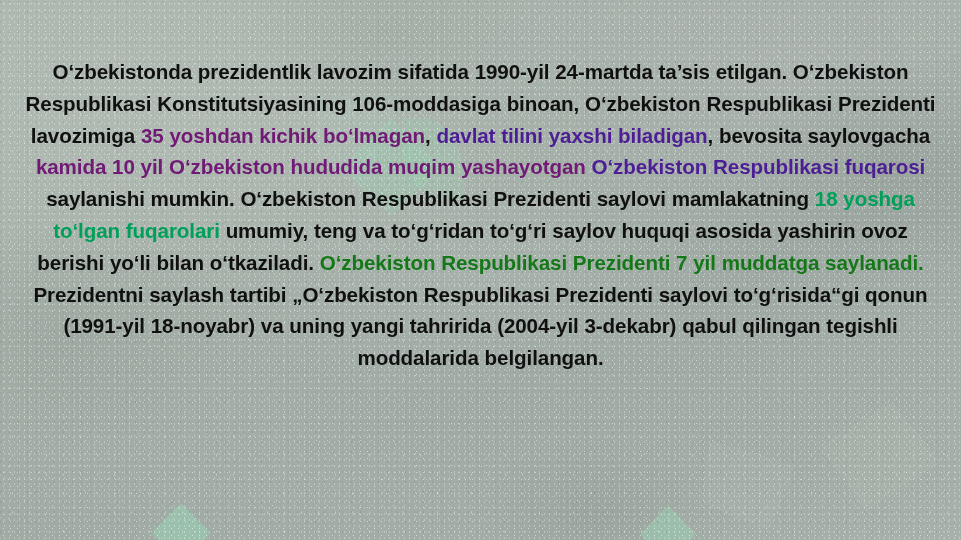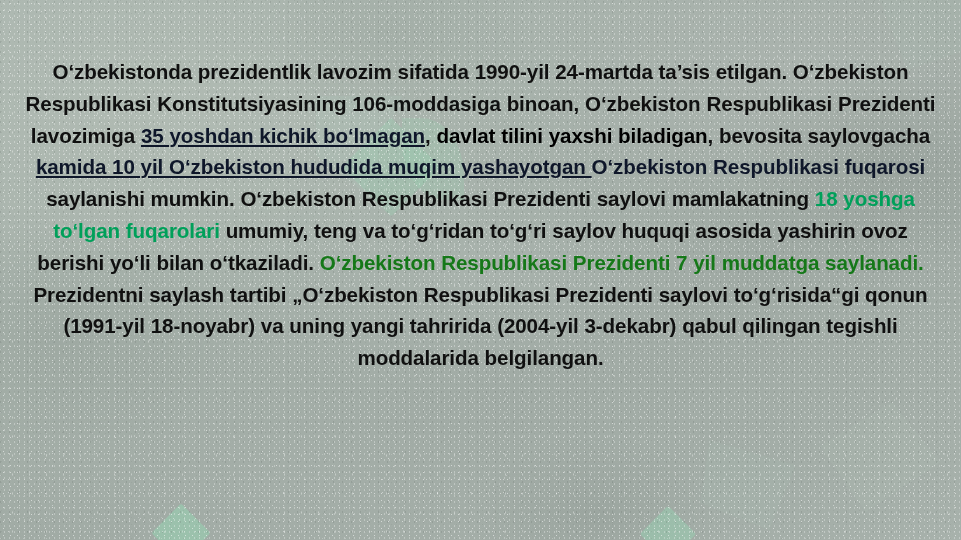--- a/index.html
+++ b/index.html
@@ -99,23 +99,23 @@
     font-size: 20.6px;
     font-weight: bold;
     line-height: 31.8px;
     color: #101010;
     letter-spacing: -0.1px;
     word-spacing: 0.2px;
     text-rendering: optimizeLegibility;
   }
   #textblock p { margin: 0; }
 
-  .c-red    { color: #0f172a; text-decoration: underline; }
-  .c-blue   { color: #000000; text-align: center; }
-  .c-purple { color: #0f172a; }
+  .c-red    { color: #701a75; }
+  .c-blue   { color: #4c1d95; text-align: center; }
+  .c-purple { color: #4c1d95; }
   .c-green  { color: #00a05a; }
   .c-dgreen { color: #157818; margin-top: 28px; }
   .c-black  { color: #101010; }
 </style>
 </head>
 <body>
 
 <div id="slide">
 
   <div class="bg-base"></div>

